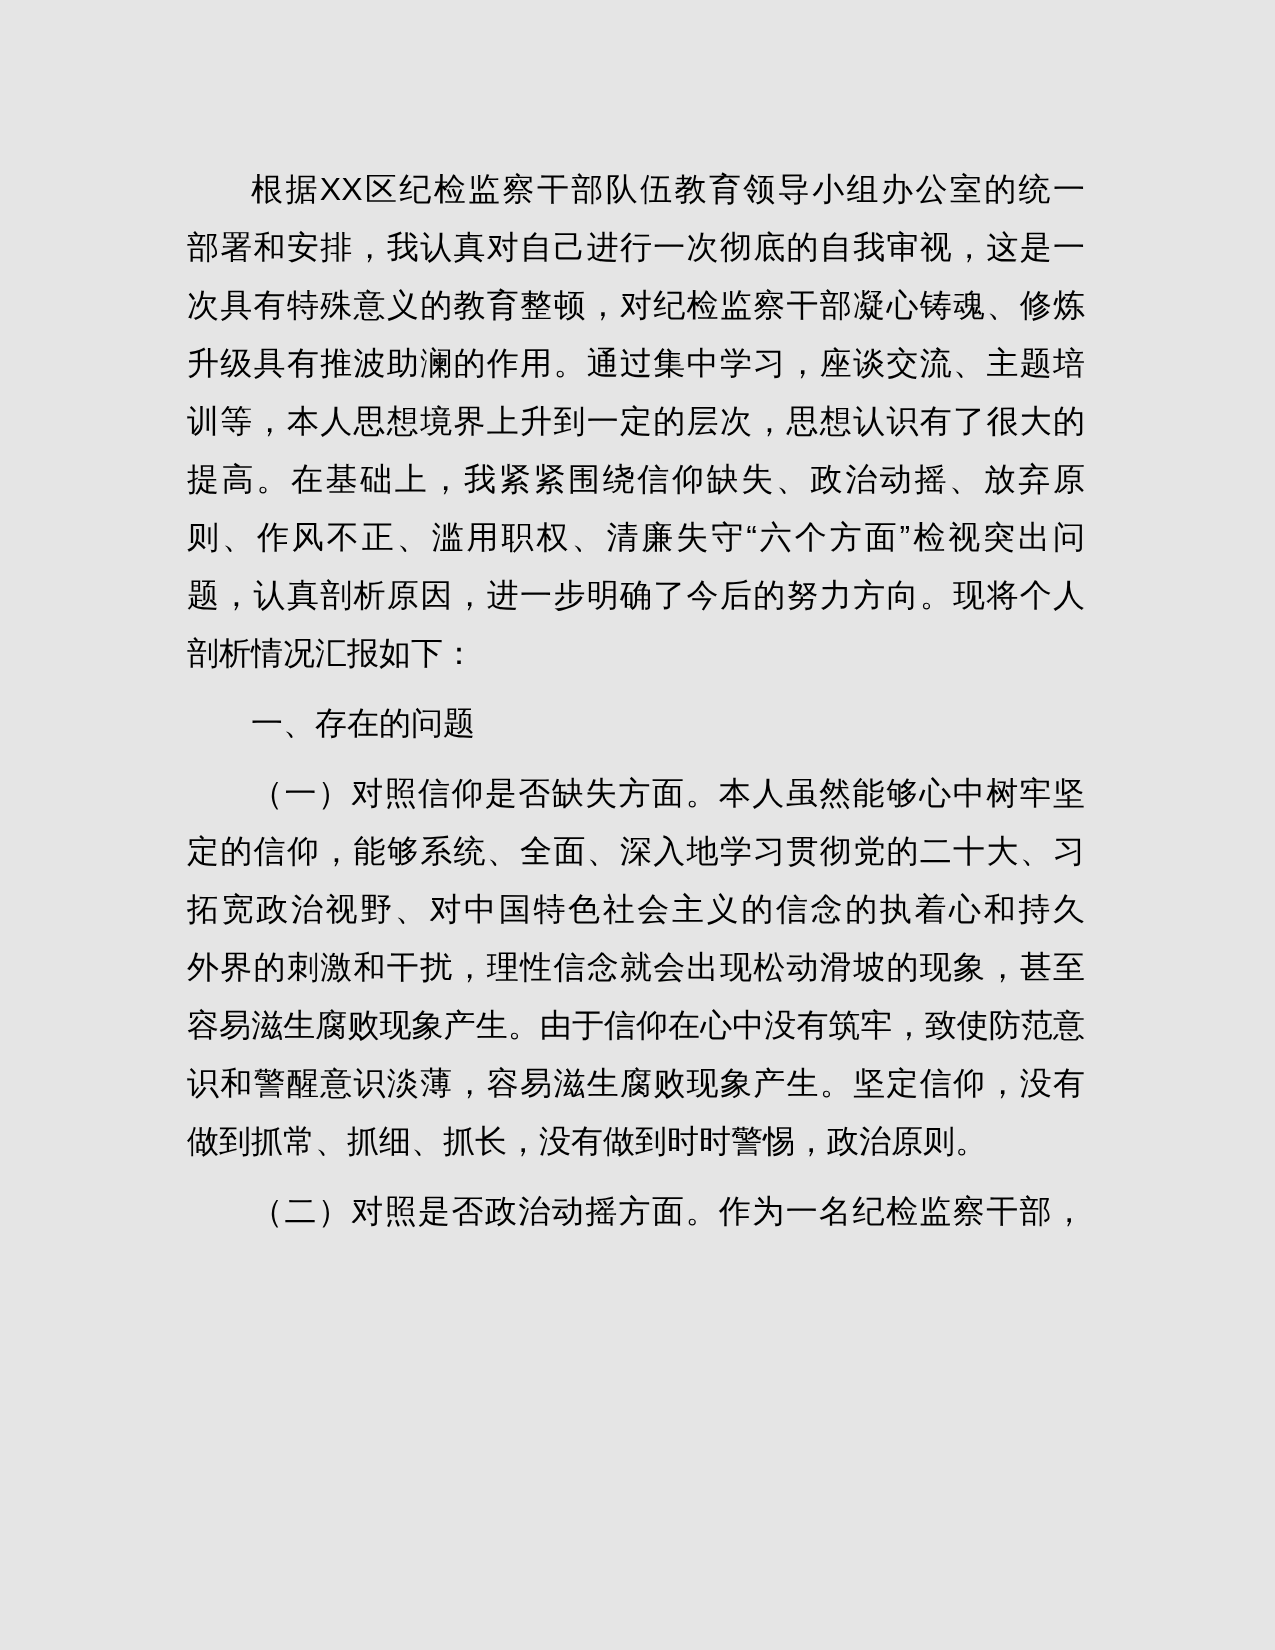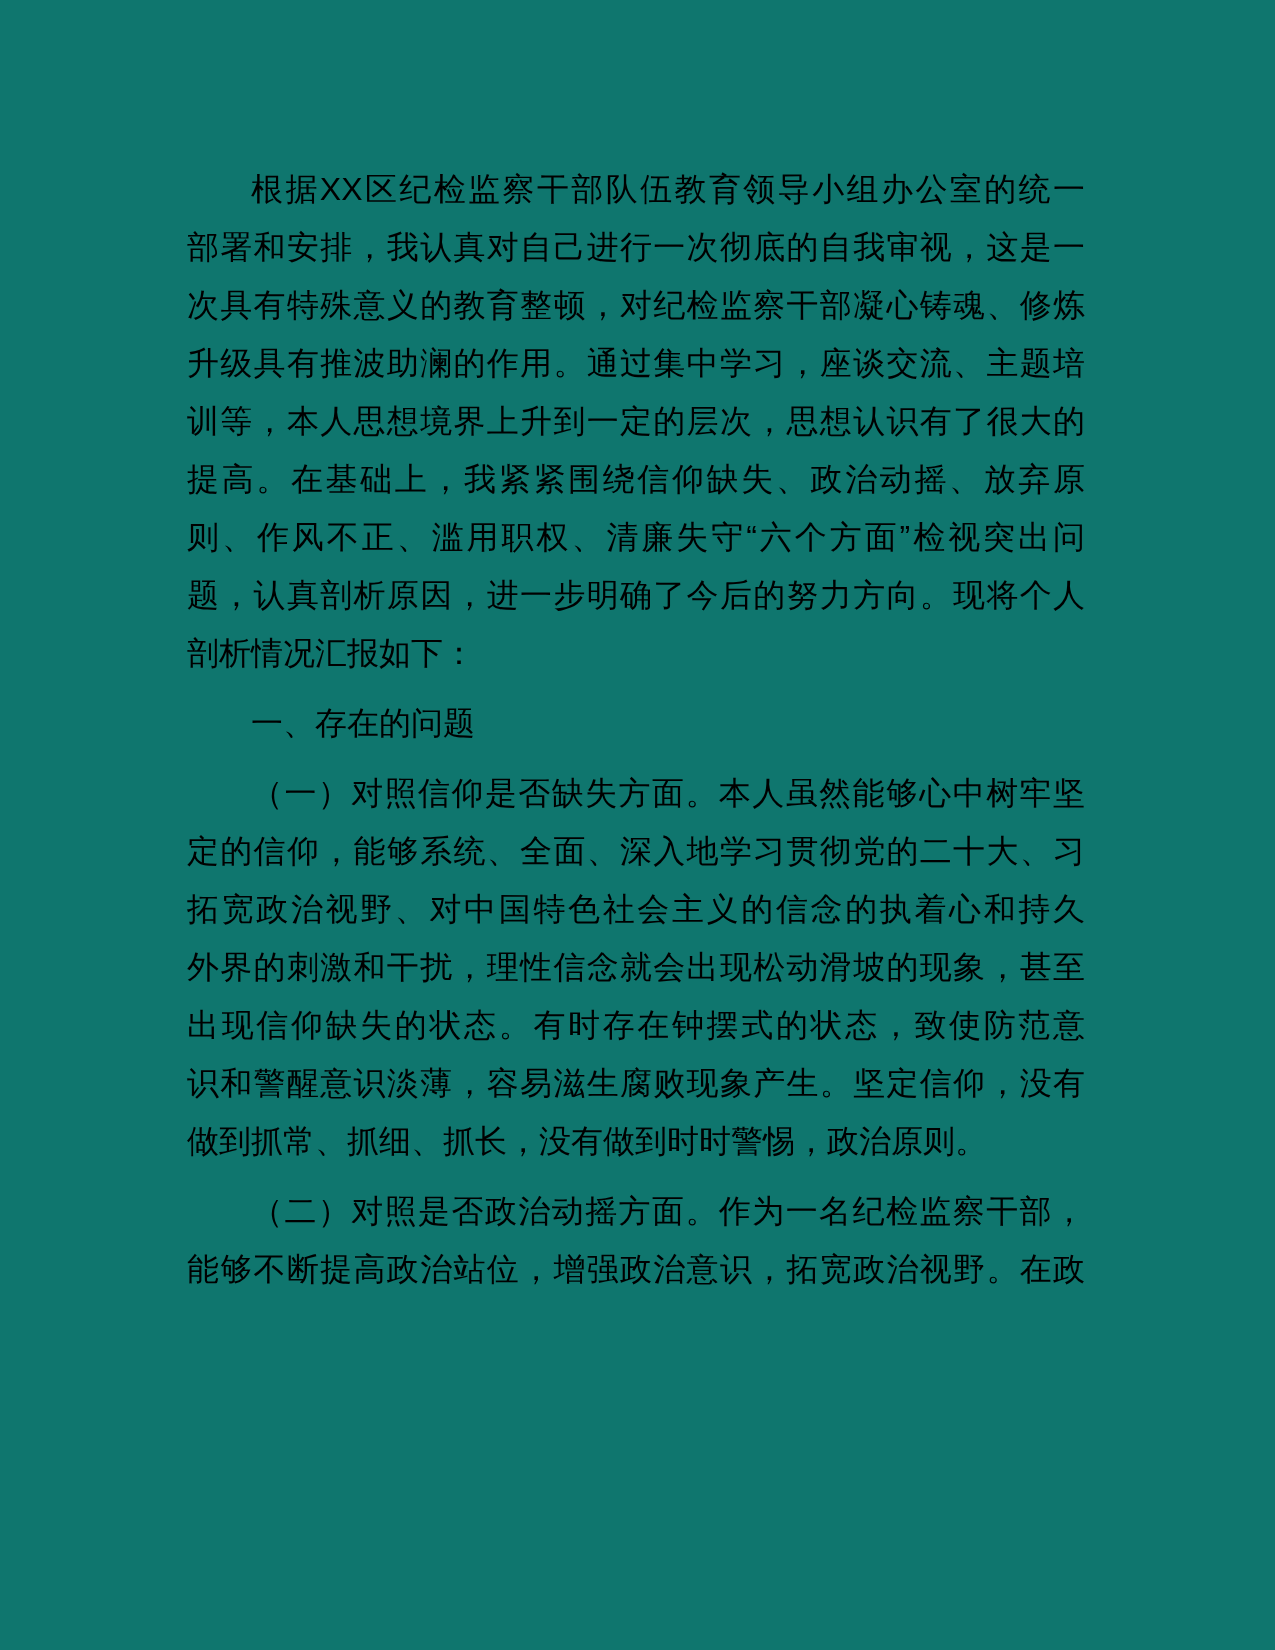--- a/index.html
+++ b/index.html
@@ -8,21 +8,21 @@
   }
   body {
     width: 1275px;
     height: 1650px;
     background: #ffffff;
   }
   .page {
     position: relative;
     width: 1275px;
     height: 1650px;
-    background: #0f766e;
+    background: #e5e5e5;
     overflow: hidden;
     color: #000000;
     font-family: "Liberation Sans", "DejaVu Sans", sans-serif;
   }
   .doc-body {
     position: absolute;
     left: 187px;
     top: 160px;
     width: 898px;
     font-size: 32px;
@@ -67,24 +67,23 @@
 
     <div class="para">
       <div class="line first endline">一、存在的问题</div>
     </div>
 
     <div class="para">
       <div class="line first">（一）对照信仰是否缺失方面。本人虽然能够心中树牢坚</div>
       <div class="line">定的信仰，能够系统、全面、深入地学习贯彻党的二十大、习</div>
       <div class="line">拓宽政治视野、对中国特色社会主义的信念的执着心和持久</div>
       <div class="line">外界的刺激和干扰，理性信念就会出现松动滑坡的现象，甚至</div>
-      <div class="line">出现信仰缺失的状态。有时存在钟摆式的状态，致使防范意</div>
+      <div class="line">容易滋生腐败现象产生。由于信仰在心中没有筑牢，致使防范意</div>
       <div class="line">识和警醒意识淡薄，容易滋生腐败现象产生。坚定信仰，没有</div>
       <div class="line endline">做到抓常、抓细、抓长，没有做到时时警惕，政治原则。</div>
     </div>
 
     <div class="para">
       <div class="line first">（二）对照是否政治动摇方面。作为一名纪检监察干部，</div>
-      <div class="line">能够不断提高政治站位，增强政治意识，拓宽政治视野。在政</div>
     </div>
 
   </div>
 </div>
 
 </body></html>

